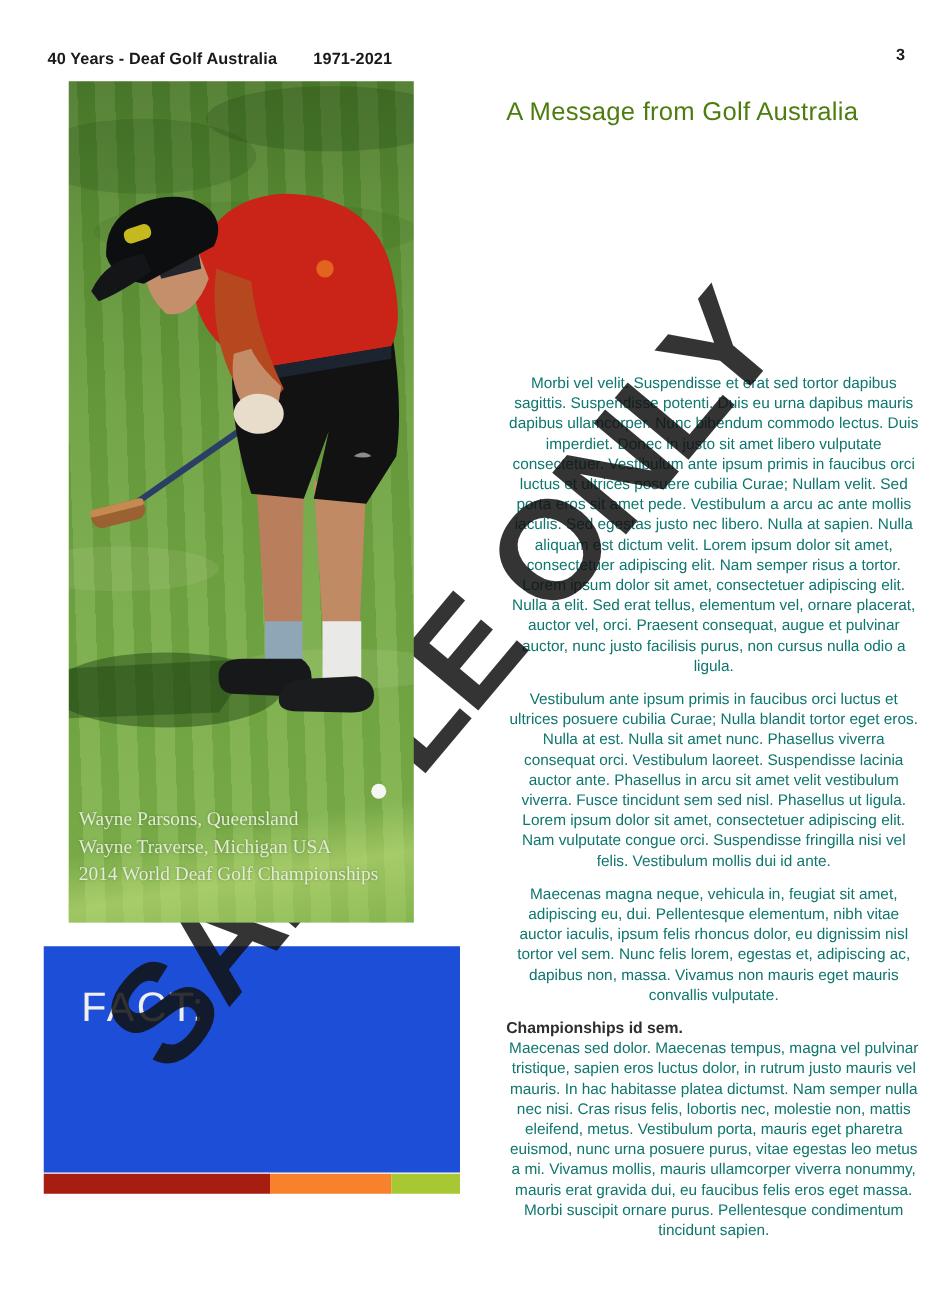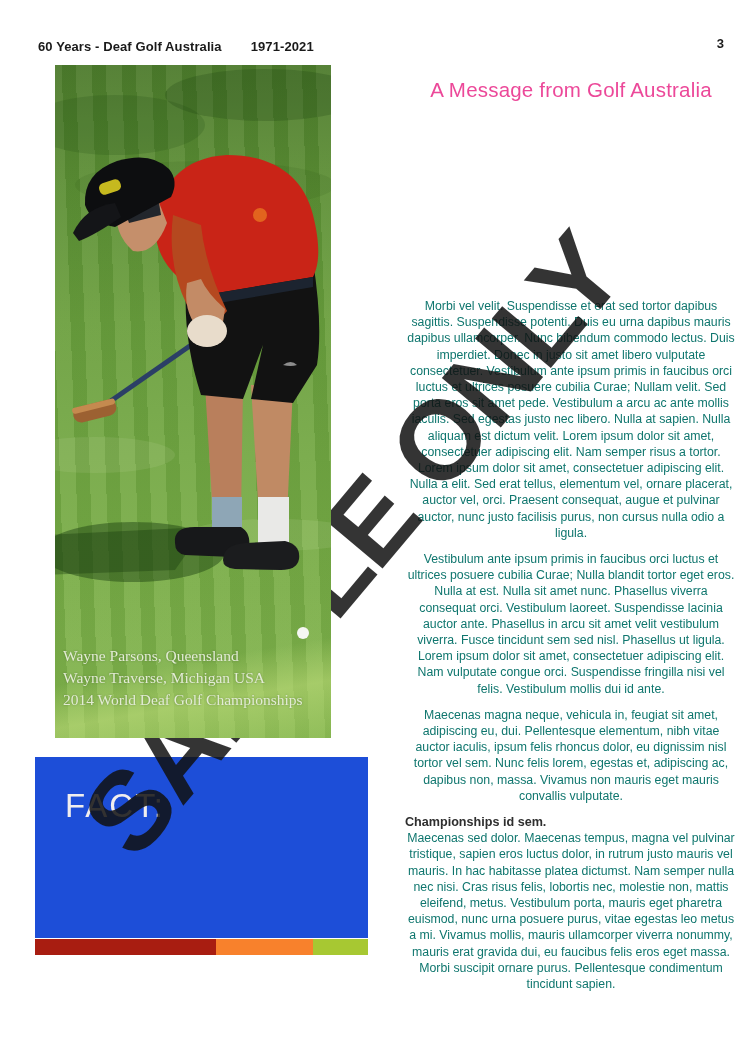--- a/index.html
+++ b/index.html
@@ -10,21 +10,21 @@
     overflow:hidden; margin:0 auto;
   }
 
   
   .doc-header { position:absolute; left:38px; top:39px; font-size:13px; font-weight:700; color:#1a1a1a; letter-spacing:0.1px; }
   .doc-header .range { margin-left:29px; }
   .page-number { position:absolute; right:16px; top:36px; font-size:13px; font-weight:700; color:#1a1a1a; }
 
   
   .right-col { position:absolute; left:405px; top:78px; width:332px; z-index:1; }
-  .article-heading { font-size:20.5px; font-weight:400; color:#ec4899; letter-spacing:0.2px;text-align:center; }
+  .article-heading { font-size:20.5px; font-weight:400; color:#4d7c0f; letter-spacing:0.2px; }
   .article-body { position:absolute; left:0; top:220px; width:332px; }
   .article-body p { font-size:12.3px; line-height:16.2px; color:#0f766e; margin-bottom:10px; text-align:center; }
   .article-body h3 { font-size:12.6px; line-height:16px; color:#2e2e2e; font-weight:700; margin:0; }
 
   
   .watermark {
     position:absolute; left:352px; top:545px;
     transform:translate(-50%,-50%) rotate(-50deg);
     font-family:"Liberation Sans", sans-serif;
     font-size:112px; font-weight:700; letter-spacing:-3px;
@@ -61,21 +61,21 @@
   .bar-red    { width:181px; height:16px; background:#a81d11; }
   .bar-orange { width:97px;  height:16px; background:#f8812c; }
   .bar-green  { width:55px;  height:16px; background:#a7c832; }
 </style>
 </head>
 <body>
 
 <div class="page">
 
   <div class="doc-header">
-    <span>60 Years - Deaf Golf Australia</span><span class="range">1971-2021</span>
+    <span>40 Years - Deaf Golf Australia</span><span class="range">1971-2021</span>
   </div>
   <div class="page-number">3</div>
 
   <div class="watermark">SAMPLE ONLY</div>
 
   <div class="photo">
     <svg width="276" height="673" viewBox="0 0 276 673">
 
       <ellipse cx="60" cy="60" rx="90" ry="30" fill="rgba(30,70,15,0.18)"></ellipse>
       <ellipse cx="210" cy="30" rx="100" ry="26" fill="rgba(25,60,12,0.22)"></ellipse>

